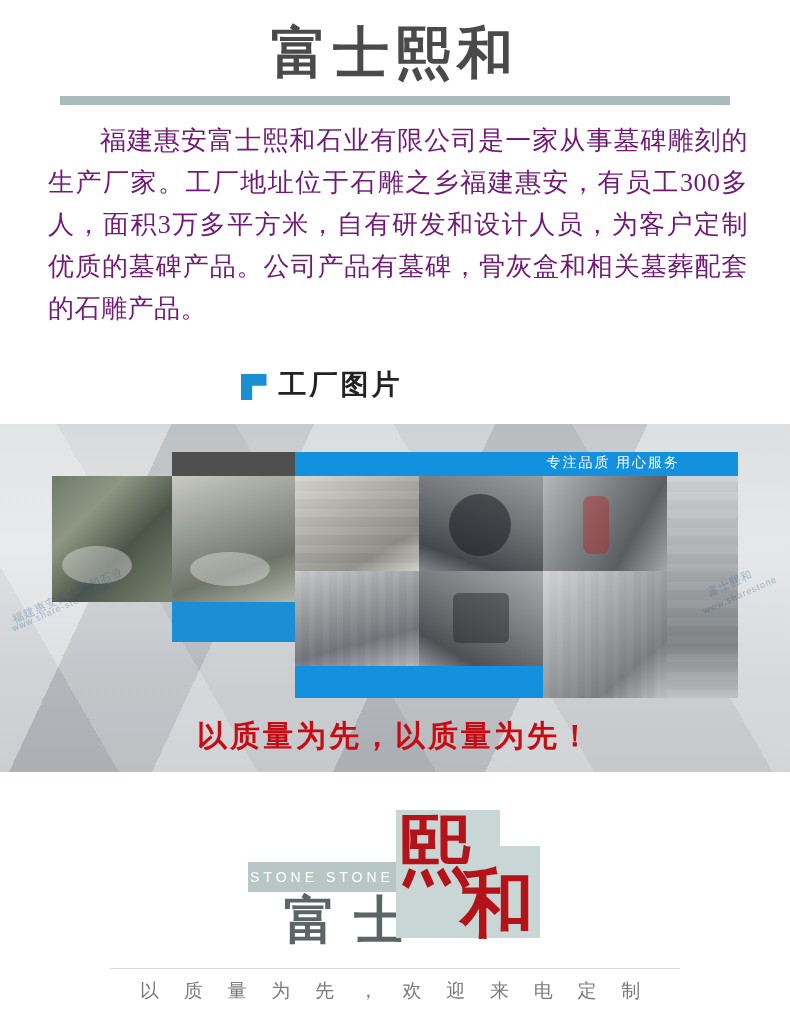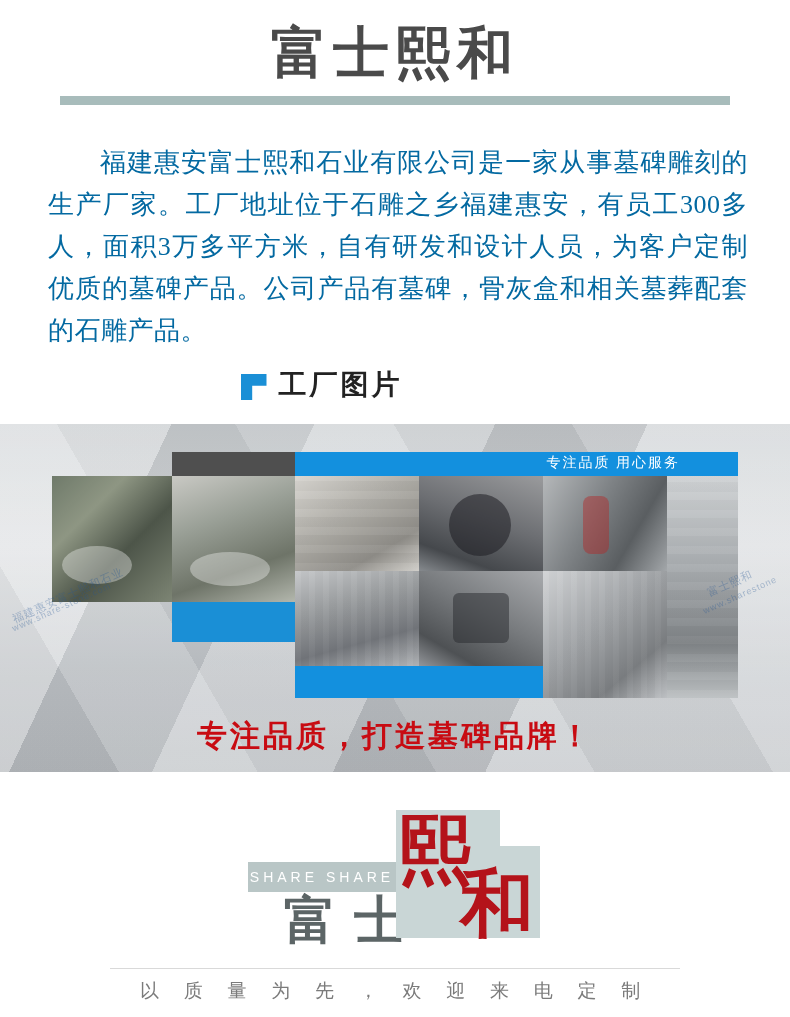--- a/index.html
+++ b/index.html
@@ -44,27 +44,27 @@
     top: 96px;
     left: 60px;
     width: 670px;
     height: 9px;
     background: #a8bcbb;
   }
 
   
   .intro {
     position: absolute;
-    top: 142px;
+    top: 120px;
     left: 48px;
     width: 700px;
     font-family: "Liberation Serif", serif;
     font-size: 26px;
     line-height: 42px;
-    color: #0369a1;
+    color: #701a75;
     text-align: justify;
     text-indent: 52px;
     letter-spacing: 0.5px;
   }
 
   
   .section-head {
     position: absolute;
     top: 366px;
     left: 0;
@@ -386,26 +386,26 @@
         <div class="stripe-lines" style="opacity:.28"></div>
       </div>
       <div class="tile t-bluebottom"></div>
     </div>
 
     <div class="wm wm-left" style="top:164px;left:8px;">福建惠安富士熙和石业</div>
     <div class="wm wm-left2" style="top:178px;left:8px;">www.share-stone.com</div>
     <div class="wm wm-right" style="top:152px;left:706px;">富士熙和</div>
     <div class="wm wm-right2" style="top:166px;left:700px;">www.sharestone</div>
 
-    <div class="slogan-red">专注品质，打造墓碑品牌！</div>
+    <div class="slogan-red">以质量为先，以质量为先！</div>
   </div>
 
   <div class="logo-block">
     <div class="logo-wrap">
-      <div class="share-stone">SHARE SHARE</div>
+      <div class="share-stone">STONE STONE</div>
       <div class="fushi">富士</div>
       <div class="xi-box"></div>
       <div class="xi-notch"></div>
       <div class="xi-char">熙</div>
       <div class="he-char">和</div>
     </div>
     <div class="footer-divider"></div>
     <div class="footer-slogan">以 质 量 为 先 ， 欢 迎 来 电 定 制</div>
   </div>
 

